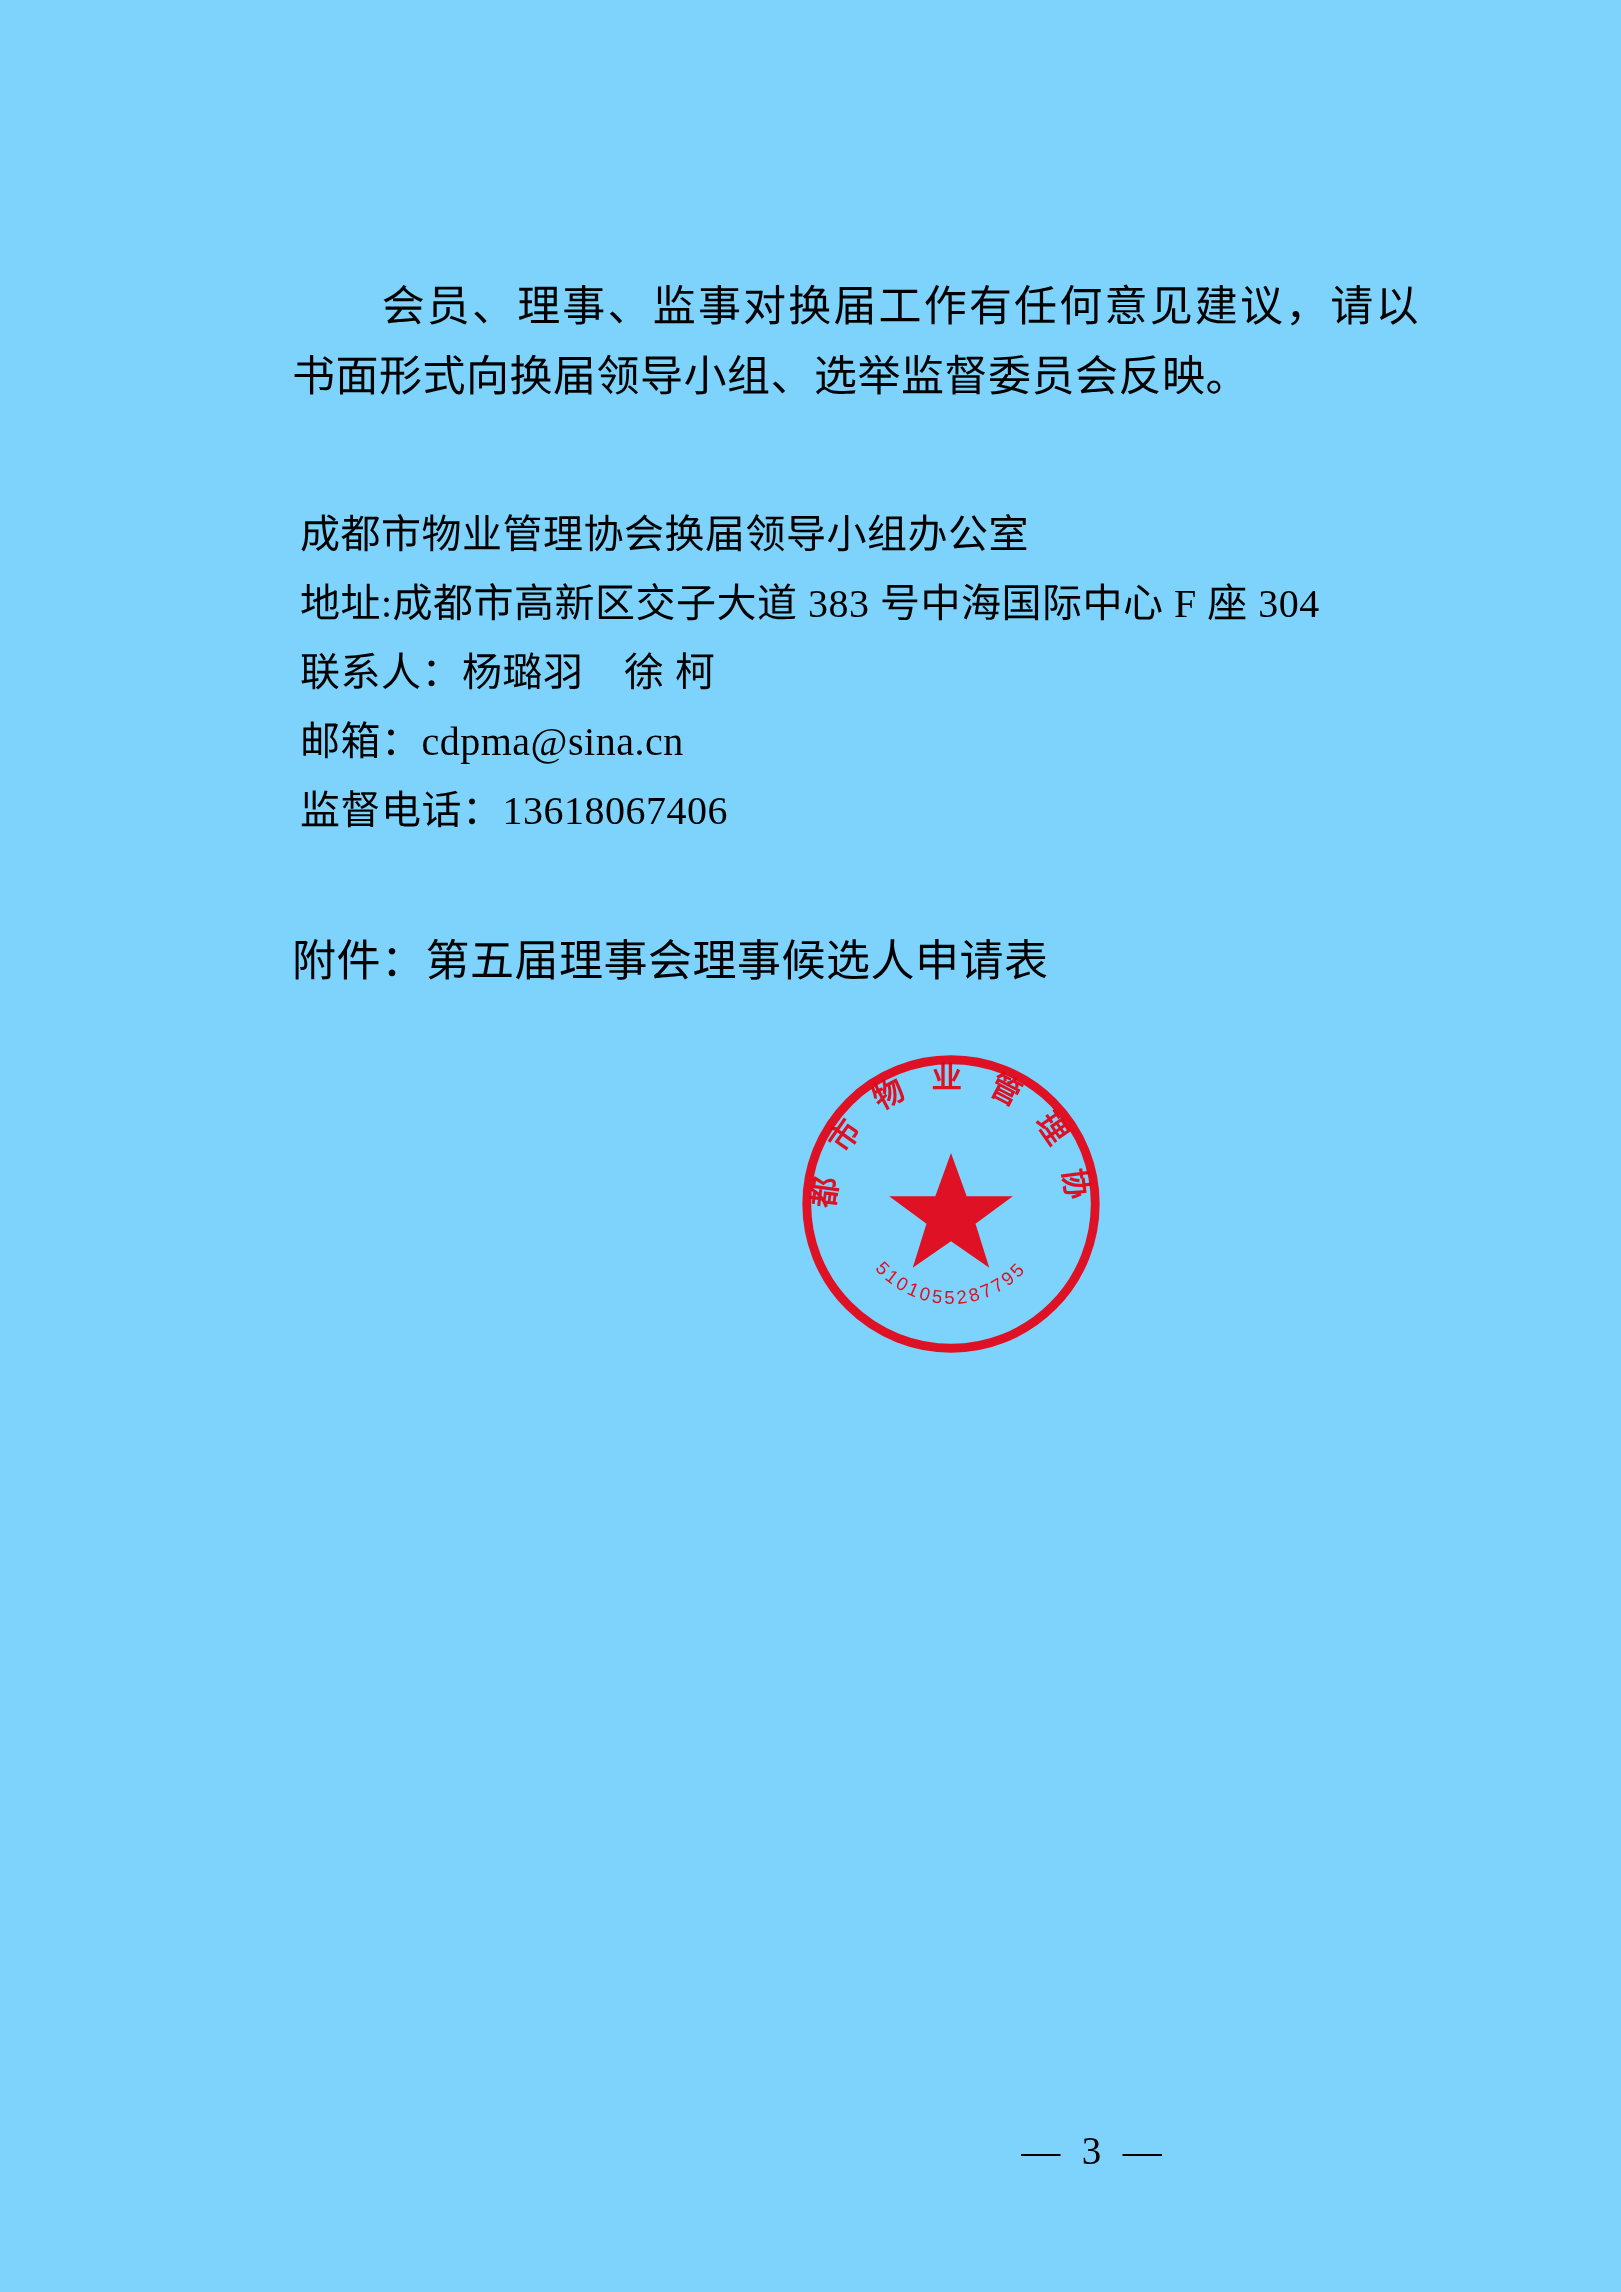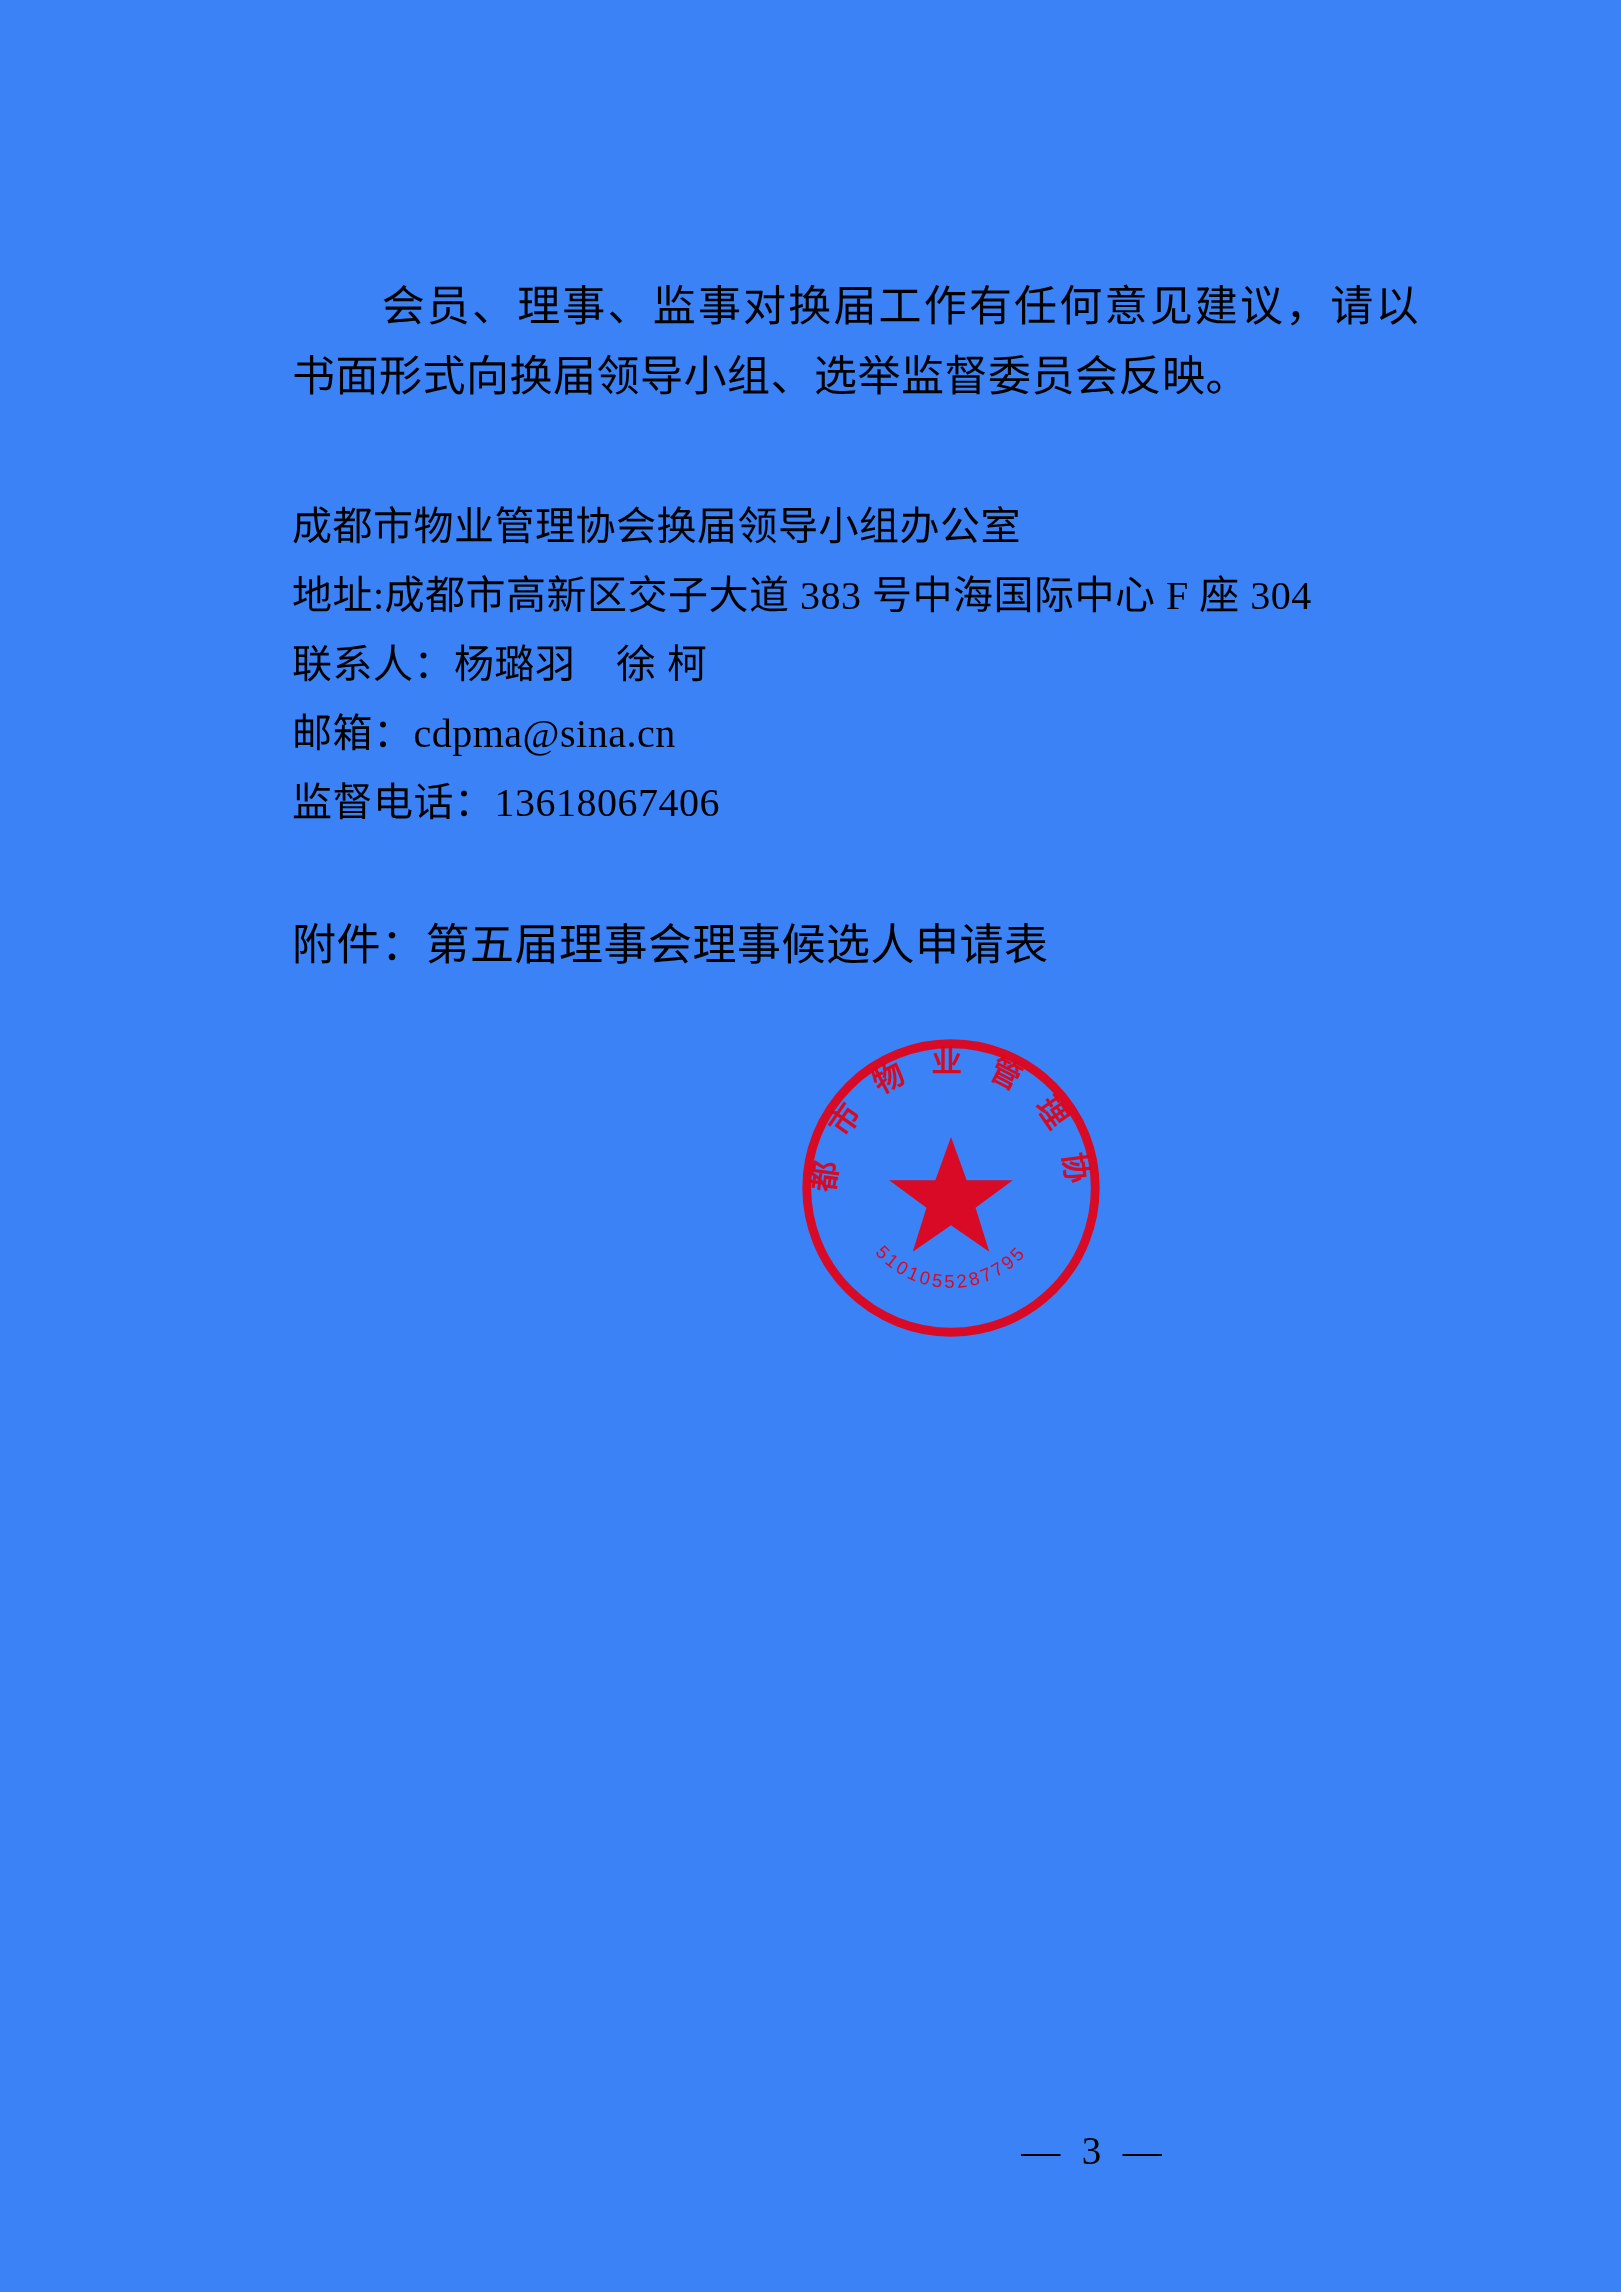--- a/index.html
+++ b/index.html
@@ -12,21 +12,21 @@
     height: 2293px;
     position: relative;
     font-family: "Liberation Serif", "DejaVu Serif", serif;
     color: #000000;
     overflow: hidden;
   }
 
   .page {
     position: absolute;
     inset: 0;
-    background: #3b82f6;
+    background: #7dd3fc;
   }
 
   .content {
     position: absolute;
     left: 292px;
     top: 272px;
     width: 1127px;
   }
 
   .para {
@@ -39,21 +39,21 @@
   .para .indent {
     display: inline-block;
     width: 88px;
   }
 
   .block-gap-1 { height: 82px; }
   .block-gap-2 { height: 71px; }
 
   .info-list {
     list-style: none;
-    margin: 0;
+    margin: 8px;
     padding: 0;
   }
   .info-list li {
     font-size: 40px;
     line-height: 1.72;
     letter-spacing: 0.5px;
     white-space: nowrap;
   }
 
   .attachment {

